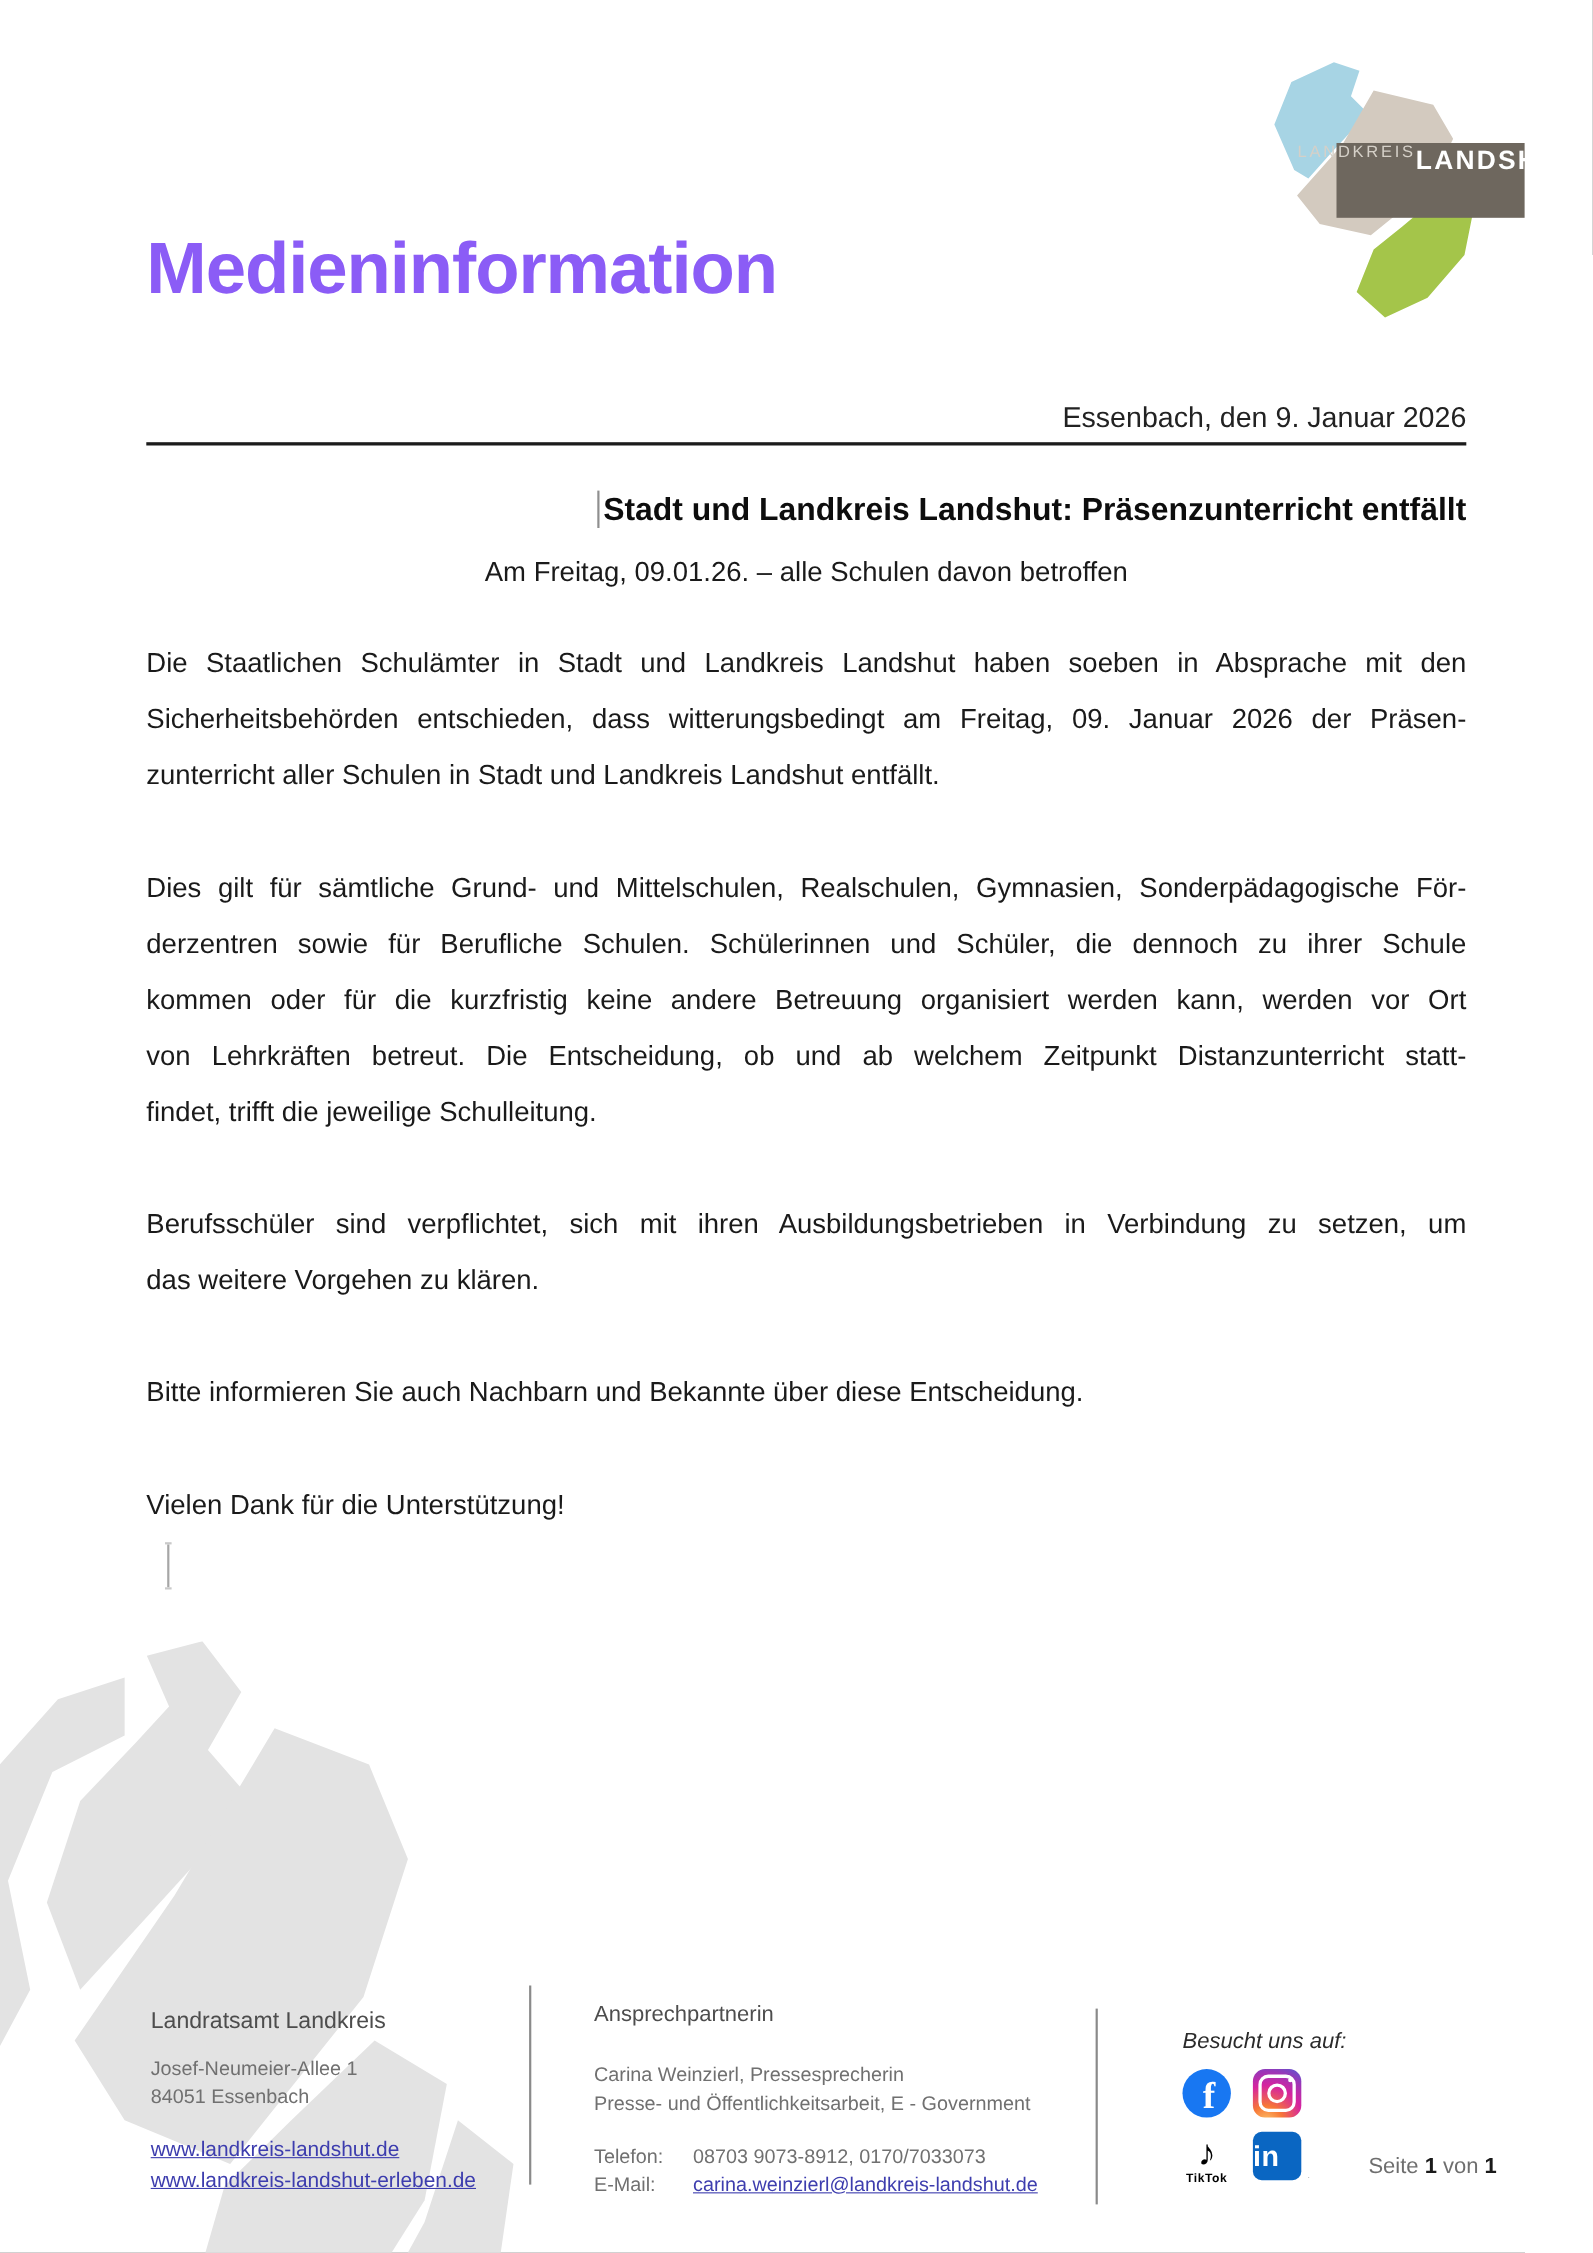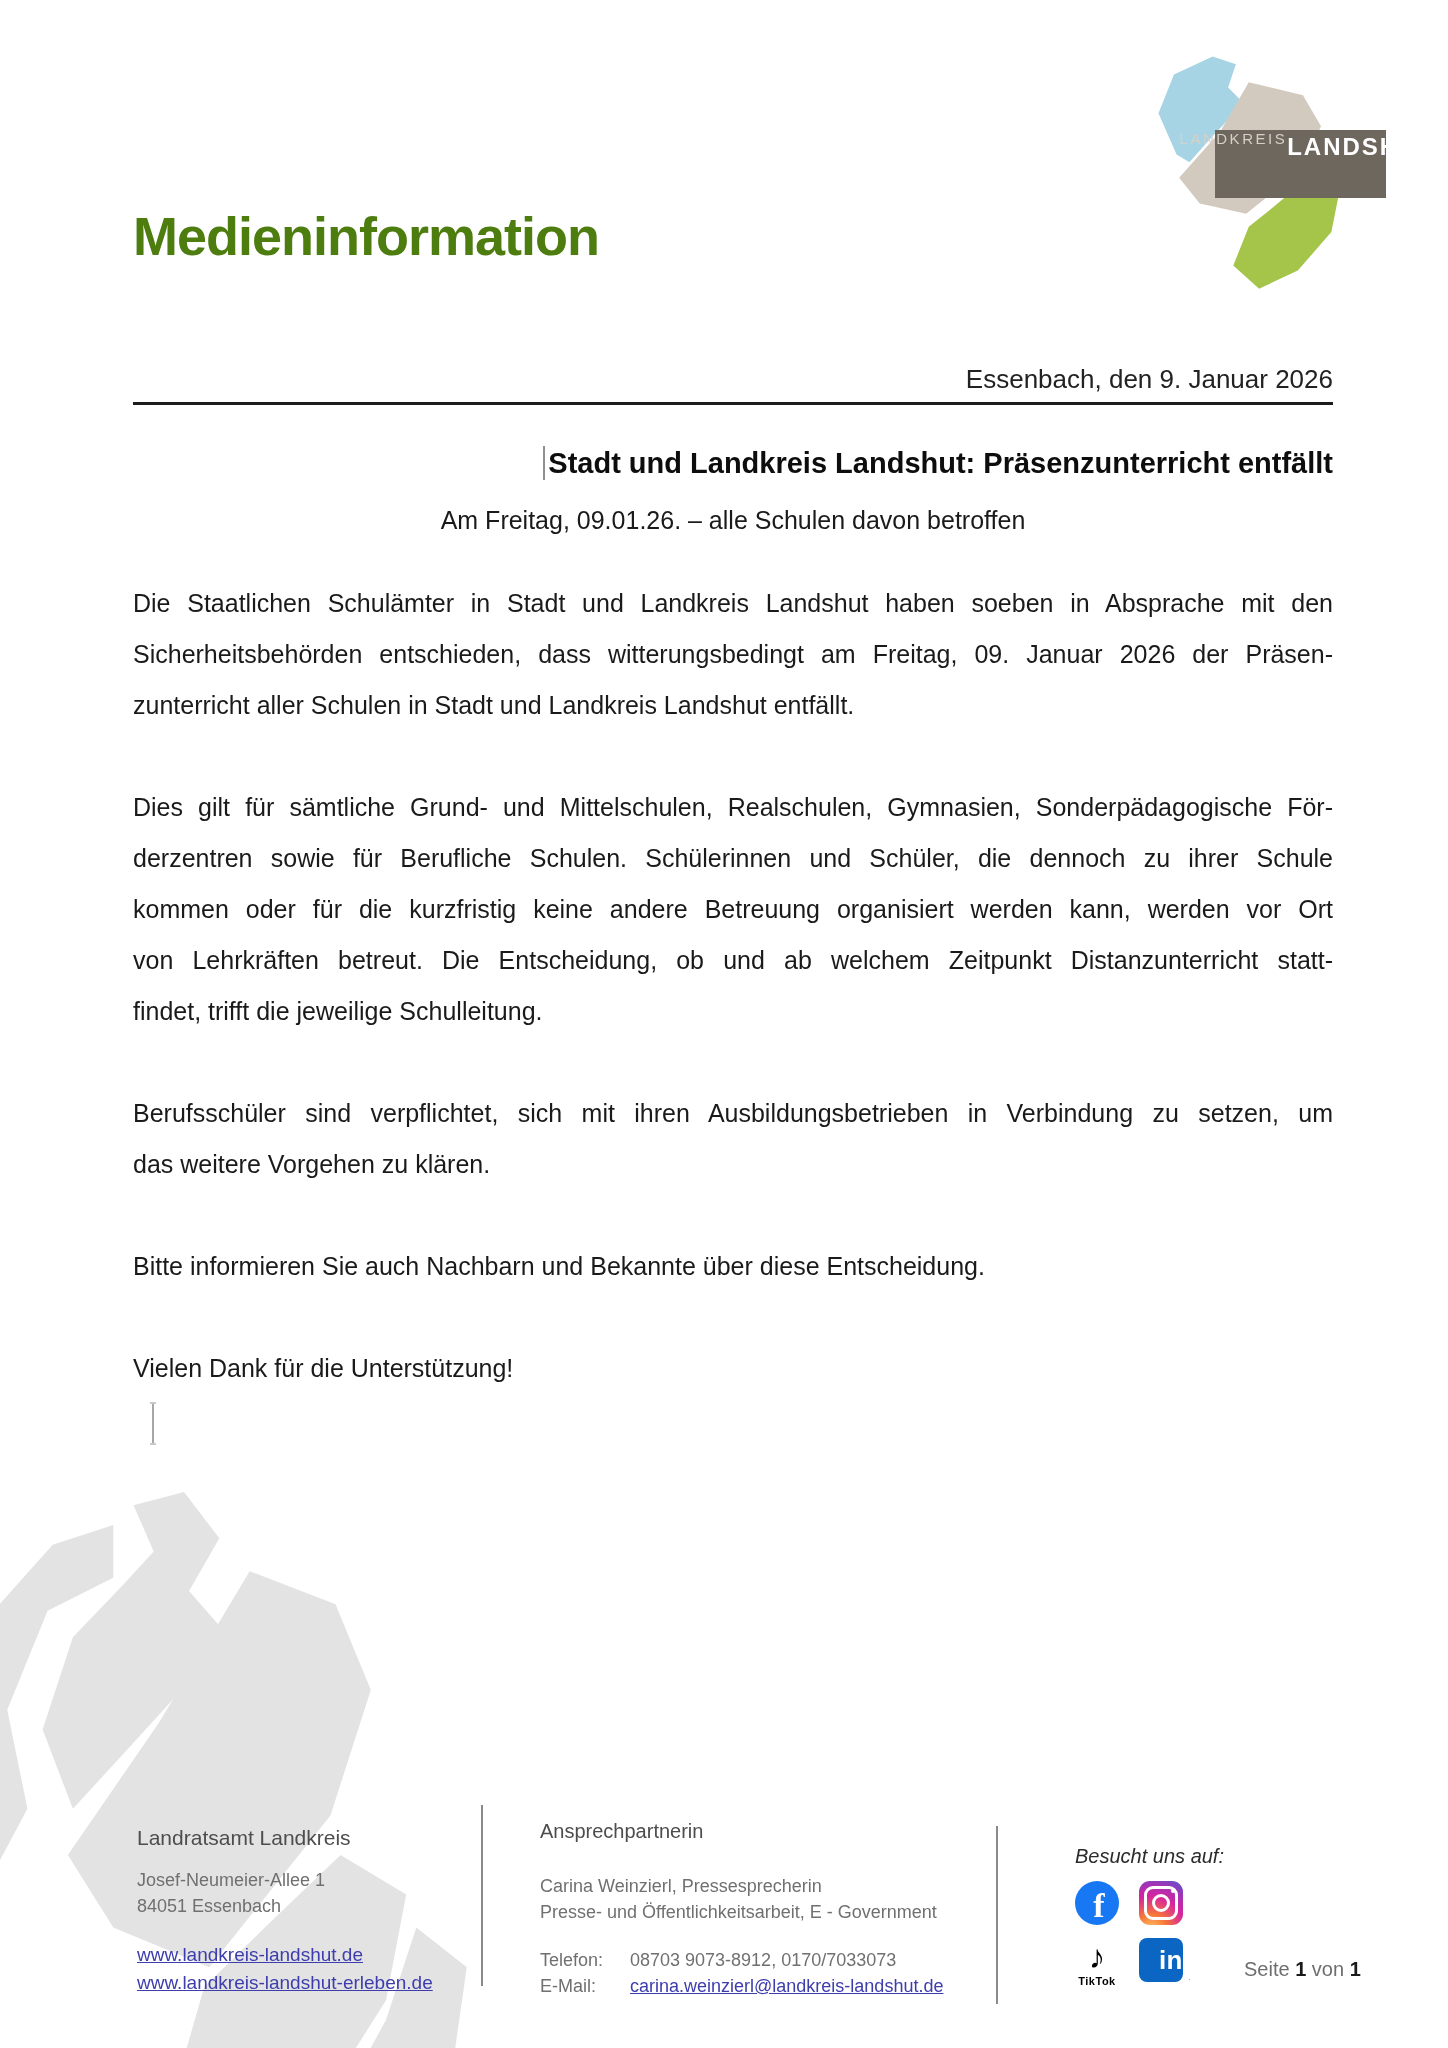--- a/index.html
+++ b/index.html
@@ -16,22 +16,22 @@
   .logo-box {
     position:absolute; left:28%; top:34.5%; width:66%; height:26.5%;
     background:#6e675e; display:flex; justify-content:center;
     padding-left:14px;
   }
   .logo-line1 { color:#d5d0c8; font-size:15px; letter-spacing:2.5px; font-weight:400; }
   .logo-line2 { color:#ffffff; font-size:24px; letter-spacing:2px; font-weight:bold; margin-top:3px; }
 
   
   .doc-title {
-    position:absolute; left:133px; top:205px; font-size:54px; font-weight:bold;
-    letter-spacing:-1px; color:#4d7c0f;
+    position:absolute; left:133px; top:205px; font-size:66px; font-weight:bold;
+    letter-spacing:-1px; color:#8b5cf6;
   }
   .date-line {
     position:absolute; left:133px; top:364px; width:1200px; text-align:right;
     font-size:26px; color:#222;
   }
   .rule { position:absolute; left:133px; top:402px; width:1200px; height:3px; background:#1c1c1c; }
 
   
   .heading {
     position:absolute; left:133px; top:446px; width:1200px; text-align:right;
@@ -98,21 +98,21 @@
   .ig-frame { position:absolute; inset:5px; border:3px solid #fff; border-radius:9px; }
   .ig-lens { position:absolute; left:13px; top:13px; width:18px; height:18px; border:3px solid #fff; border-radius:50%; }
   .ig-dot { position:absolute; right:8px; top:8px; width:4px; height:4px; background:#fff; border-radius:50%; }
 
   .tt-icon { width:44px; text-align:center; margin-top:4px; cursor:pointer; }
   .tt-note { font-size:33px; line-height:30px; color:#000; font-weight:bold; }
   .tt-label { font-size:11px; font-weight:bold; color:#000; margin-top:3px; letter-spacing:0.5px; }
 
   .li-icon {
     width:44px; height:44px; border-radius:8px; background:#0a66c2; position:relative;
-    display:flex; align-items:center; justify-content:flex-end; cursor:pointer;
+    display:flex; align-items:center; justify-content:flex-start; cursor:pointer;
   }
   .li-in { color:#fff; font-size:26px; font-weight:bold; letter-spacing:0.5px; }
   .li-mark { position:absolute; right:-8px; bottom:-2px; font-size:8px; color:#9a9a9a; }
 
   .page-indicator { position:absolute; left:1244px; top:1958px; font-size:20px; color:#6e6e6e; }
   .page-indicator b { color:#1a1a1a; }
 </style>
 </head>
 <body>
 

